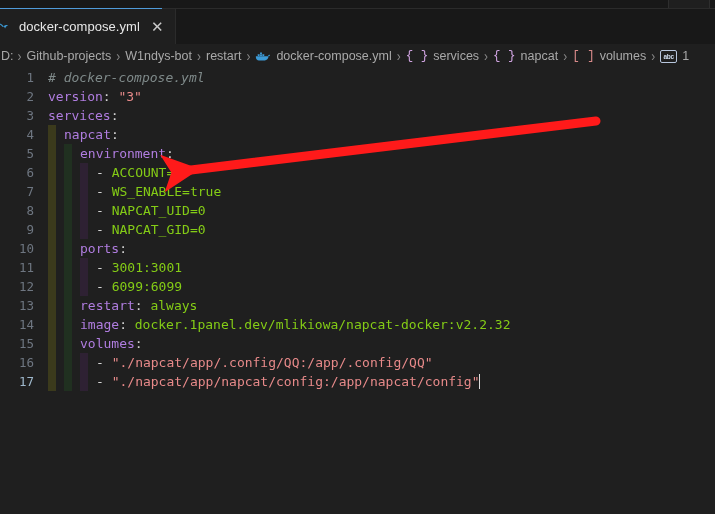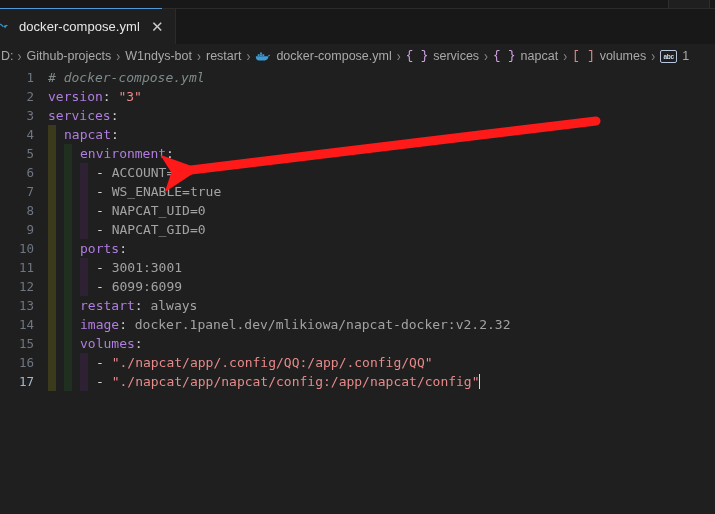--- a/index.html
+++ b/index.html
@@ -216,21 +216,21 @@
   }
   .band.lv1 { background: #3b3a1c; left: 0px; }
   .band.lv2 { background: #203020; left: 16px; }
   .band.lv3 { background: #2e2133; left: 32px; }
 
   .tok-comment { color: #7f8a8a; font-style: italic; }
   .tok-key     { color: #b07de0; }
   .tok-punct   { color: #d4d4d4; }
   .tok-string  { color: #e88a8a; }
   .tok-dash    { color: #d4d4d4; }
-  .tok-plain   { color: #a3a3a3; }
+  .tok-plain   { color: #84cc16; }
 
   .cursor {
     display: inline-block;
     width: 1.5px;
     height: 15px;
     background: #dcdcdc;
     vertical-align: -3px;
     margin-left: -1px;
   }
 

